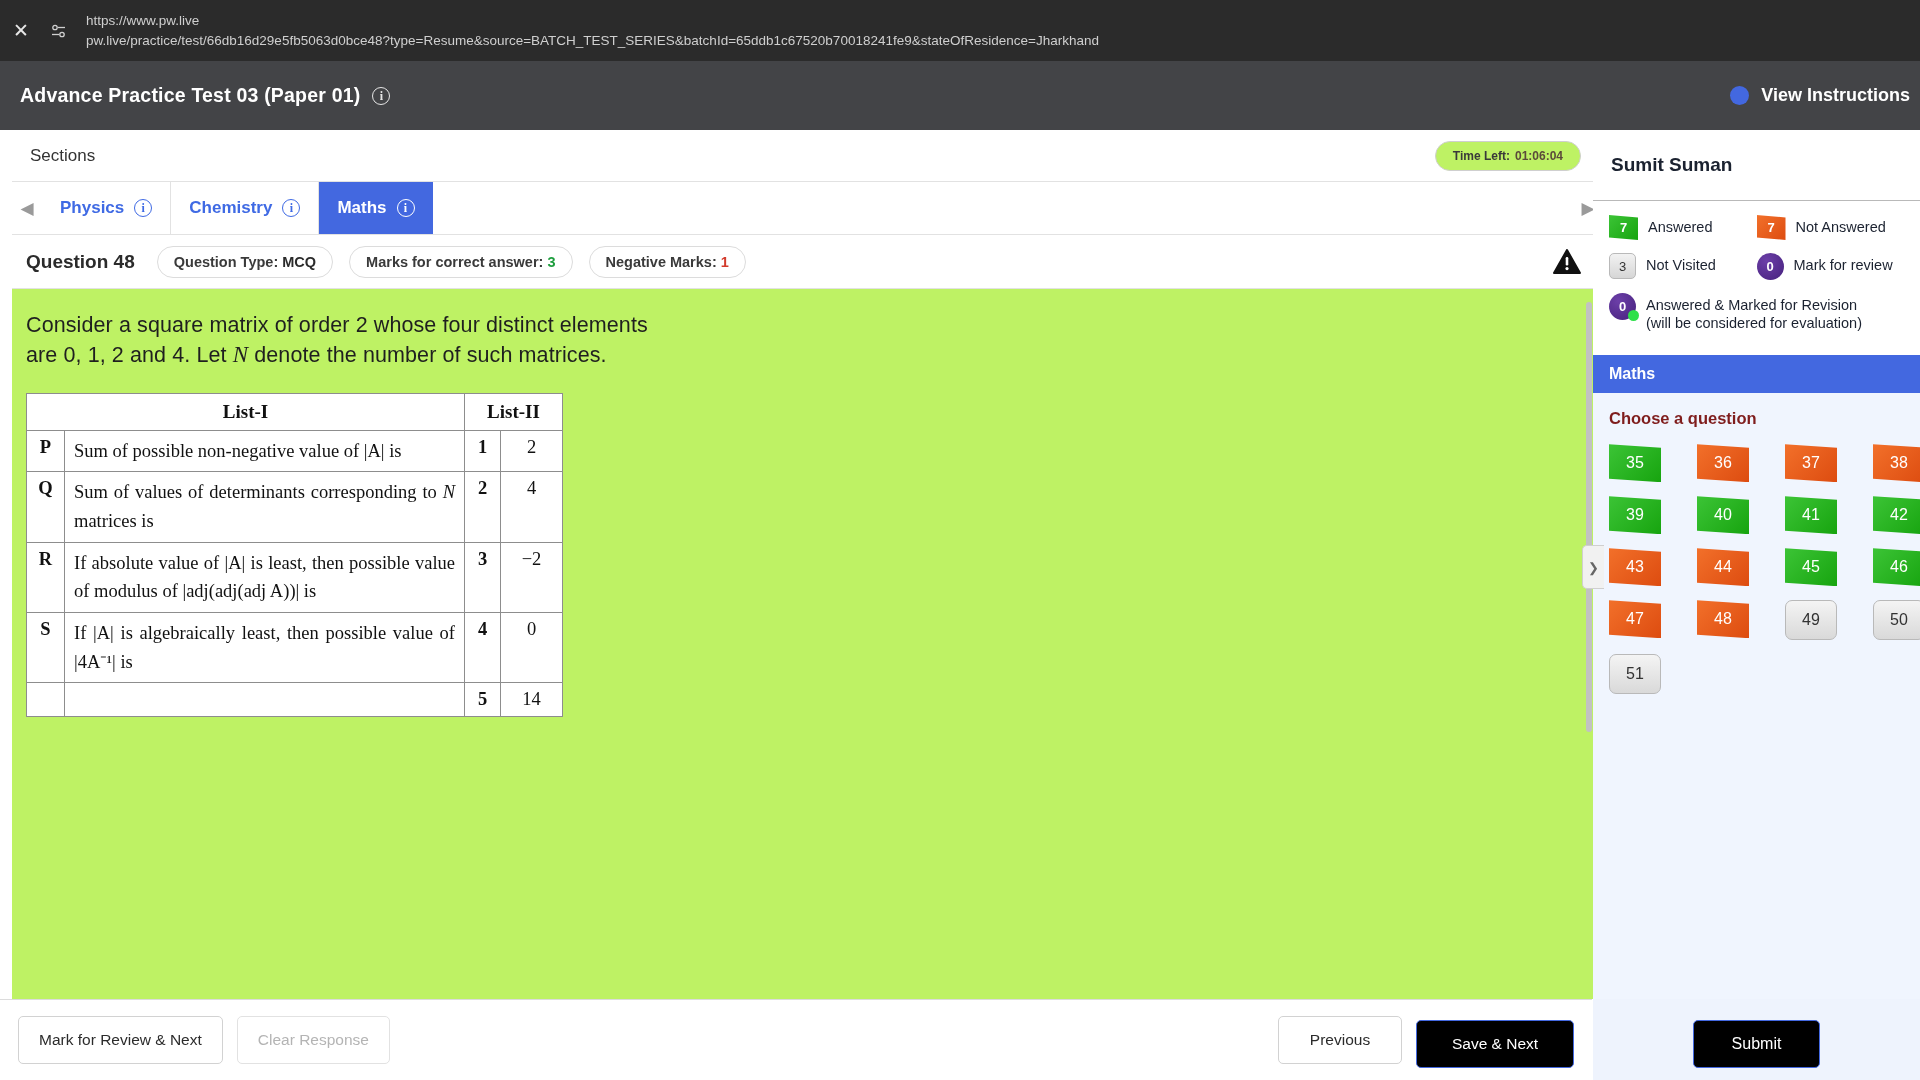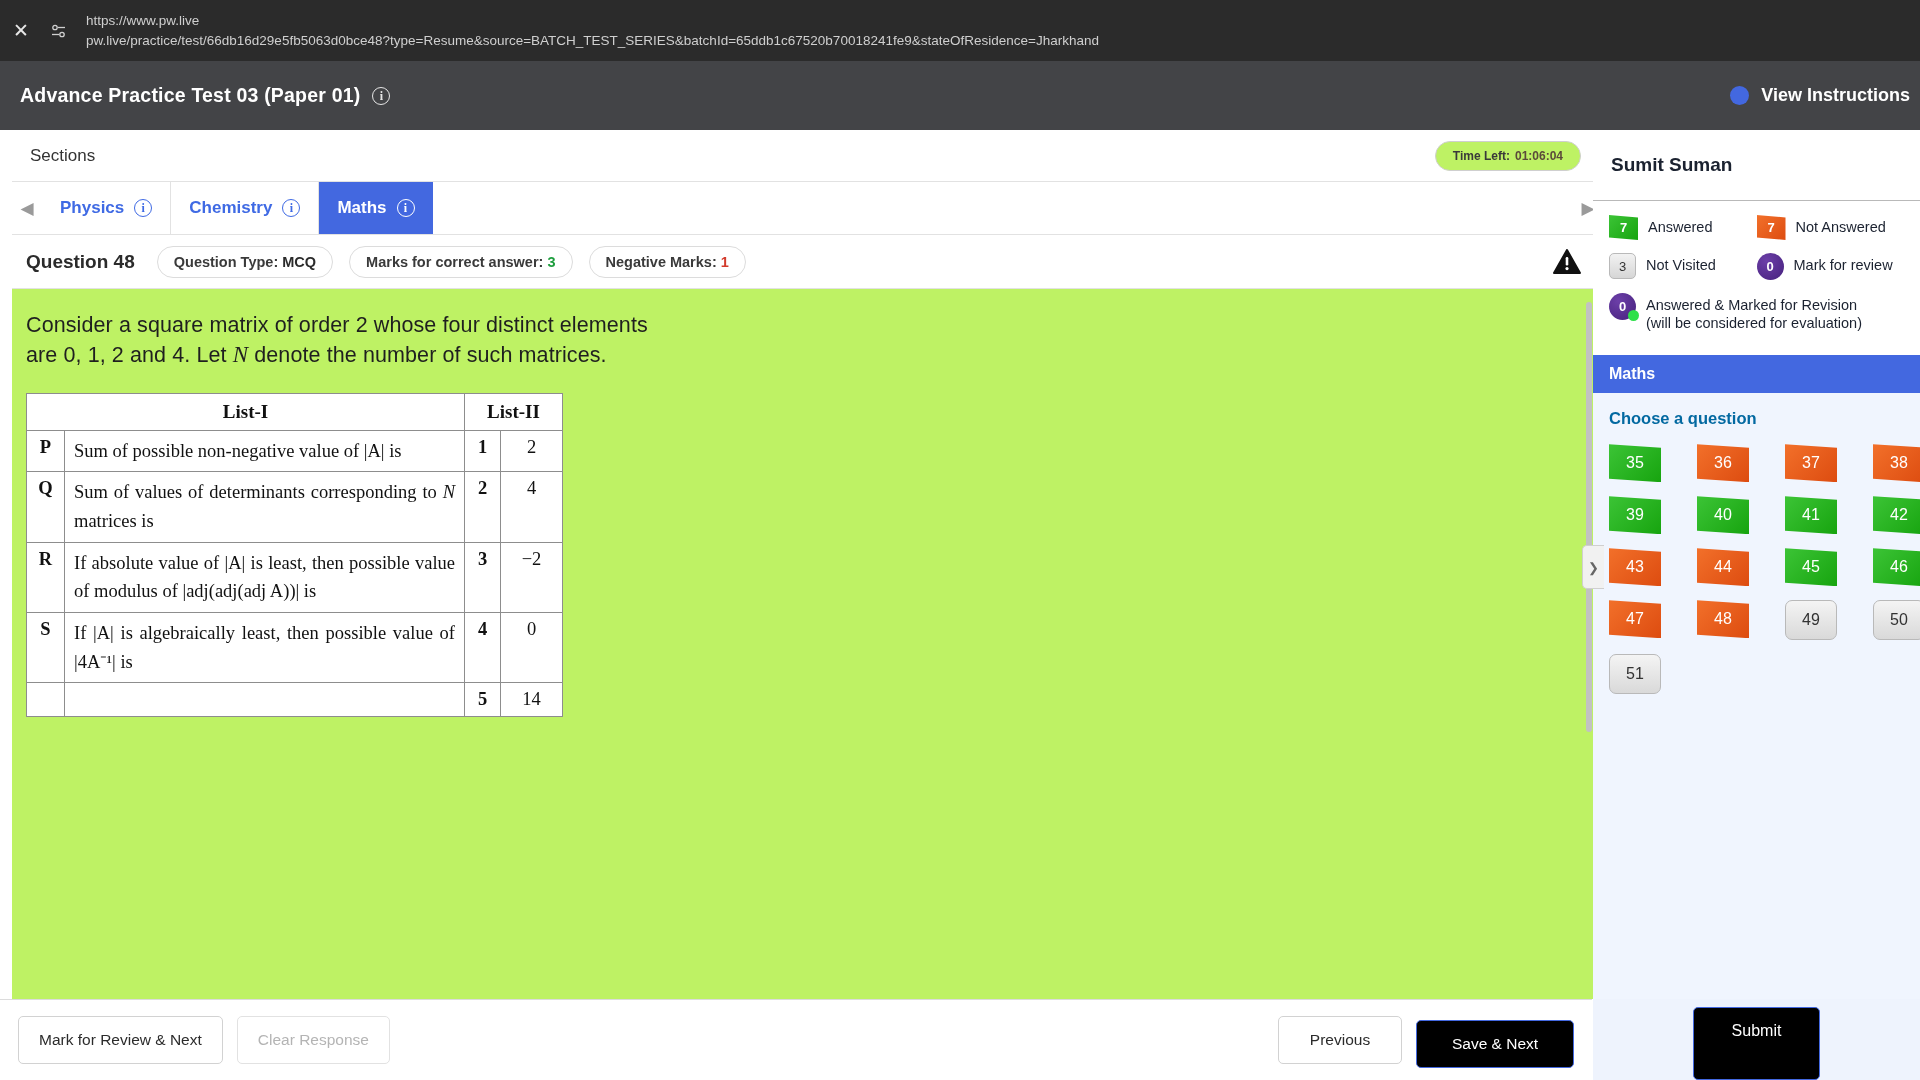--- a/index.html
+++ b/index.html
@@ -181,21 +181,21 @@
     border-radius: 50%; background: #2ee04a;
   }
 
   .sb-section-title {
     background: #4368e0; color: #ffffff; font-size: 16px; font-weight: bold;
     padding: 10px 16px;
   }
   .palette {
     flex: 1; background: #f0f5fe; padding: 16px 16px 10px 16px;
   }
-  .palette-hdr { font-size: 16.5px; font-weight: bold; color: #0369a1; margin-bottom: 16px; }
+  .palette-hdr { font-size: 16.5px; font-weight: bold; color: #7f1d1d; margin-bottom: 16px; }
   .pal-grid { display: grid; grid-template-columns: repeat(4, 66px); gap: 14px 22px; }
   .pal-cell {
     width: 52px; height: 38px; position: relative;
     display: flex; align-items: center; justify-content: center;
     font-size: 16px; color: #fff; cursor: pointer;
   }
   .pal-cell.answered { background: linear-gradient(135deg,#3cc436,#17a40f);
     clip-path: polygon(0 0, 100% 9%, 100% 100%, 0 91%); }
   .pal-cell.notanswered { background: linear-gradient(135deg,#f2702a,#dd4c10);
     clip-path: polygon(0 0, 100% 9%, 100% 100%, 0 91%); }
@@ -215,21 +215,21 @@
     background: #fff; border: 1px solid #d2d2d2; color: #2b2b2b; white-space: nowrap;
   }
   .btn.ghost-disabled { color: #b4b4b4; border-color: #e2e2e2; }
   .btn.primary { background: #000000; border-color: #4368e0; color: #ffffff; margin-top: 8px; }
   .btn.prev { min-width: 124px; text-align: center; }
   .btn.savenext { min-width: 158px; text-align: center; }
   .spacer { flex: 1; }
 
   .submitbar {
     position: absolute; left: 1593px; top: 999px; width: 327px; height: 81px;
-    background: #eef3fd; display: flex; justify-content: center;
+    background: #eef3fd; display: flex; align-items: center; justify-content: center;
   }
   .btn.submit { min-width: 120px; text-align: center; padding: 14px 38px; font-size: 16px; }
 </style>
 </head>
 <body>
 
 <div class="urlbar">
   <div class="urlbar-close">✕</div>
   <div class="urlbar-perm">
     <svg width="16" height="16" viewBox="0 0 16 16" aria-hidden="true">

